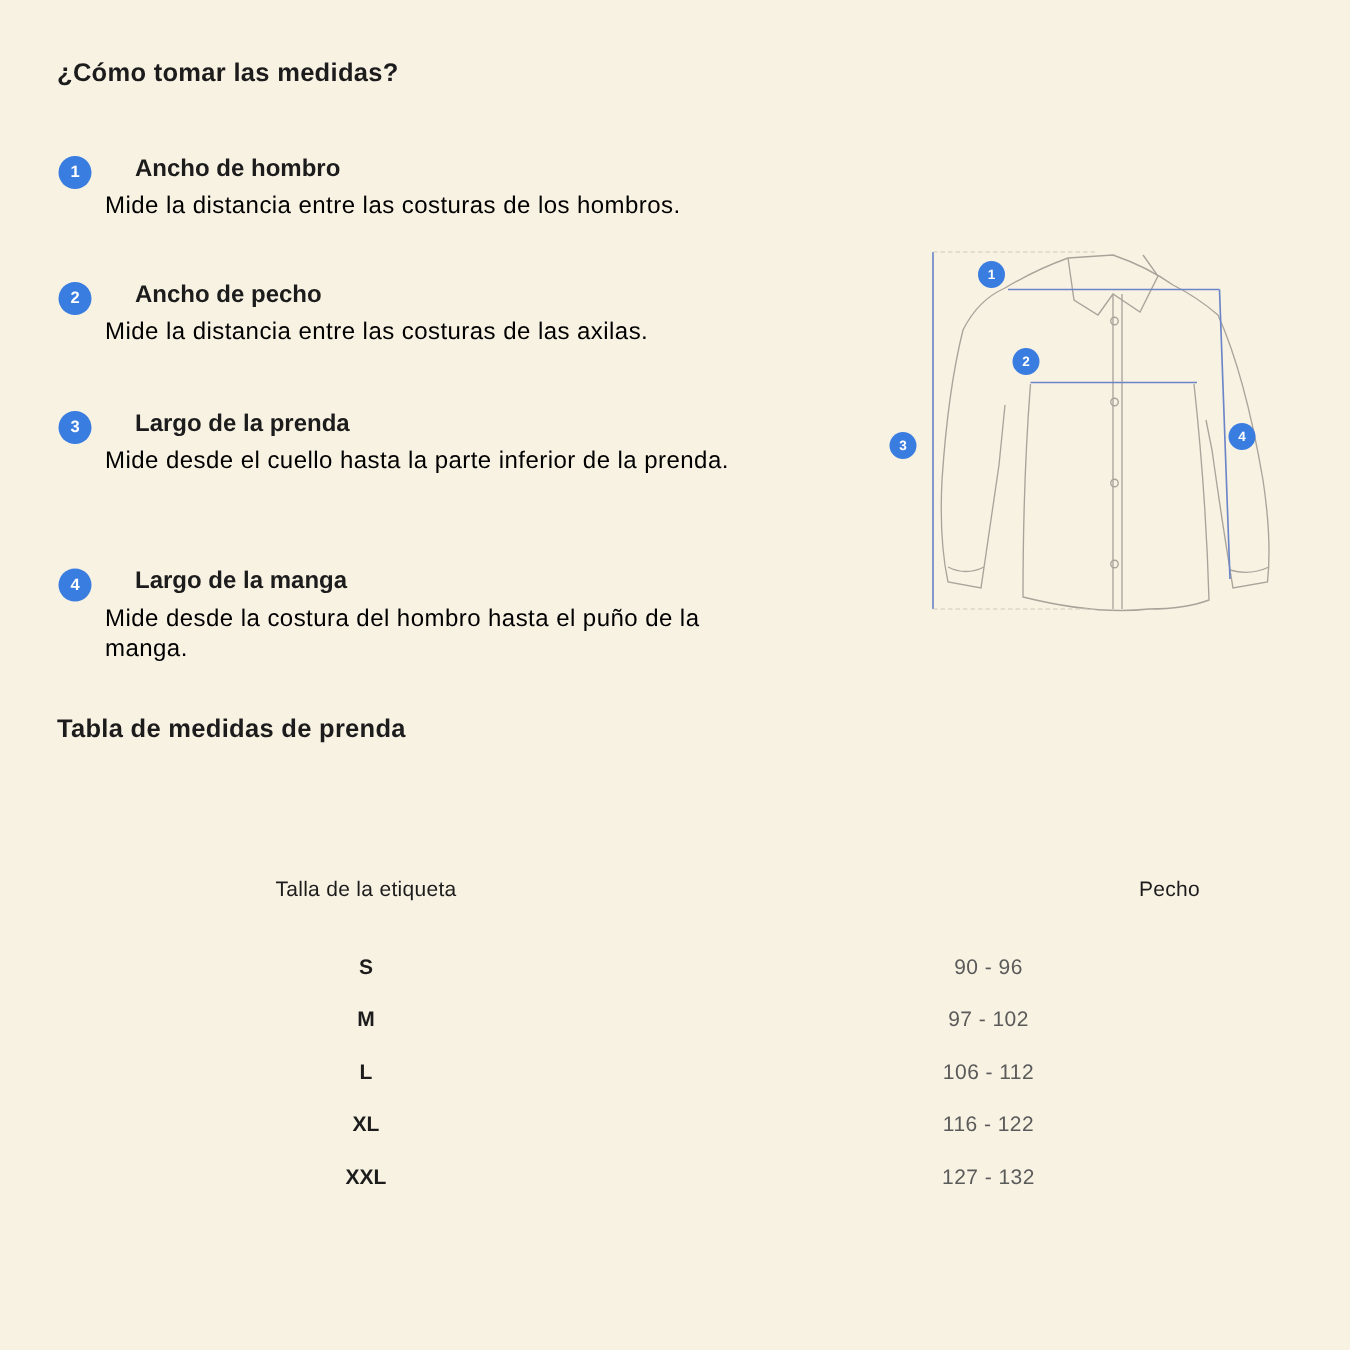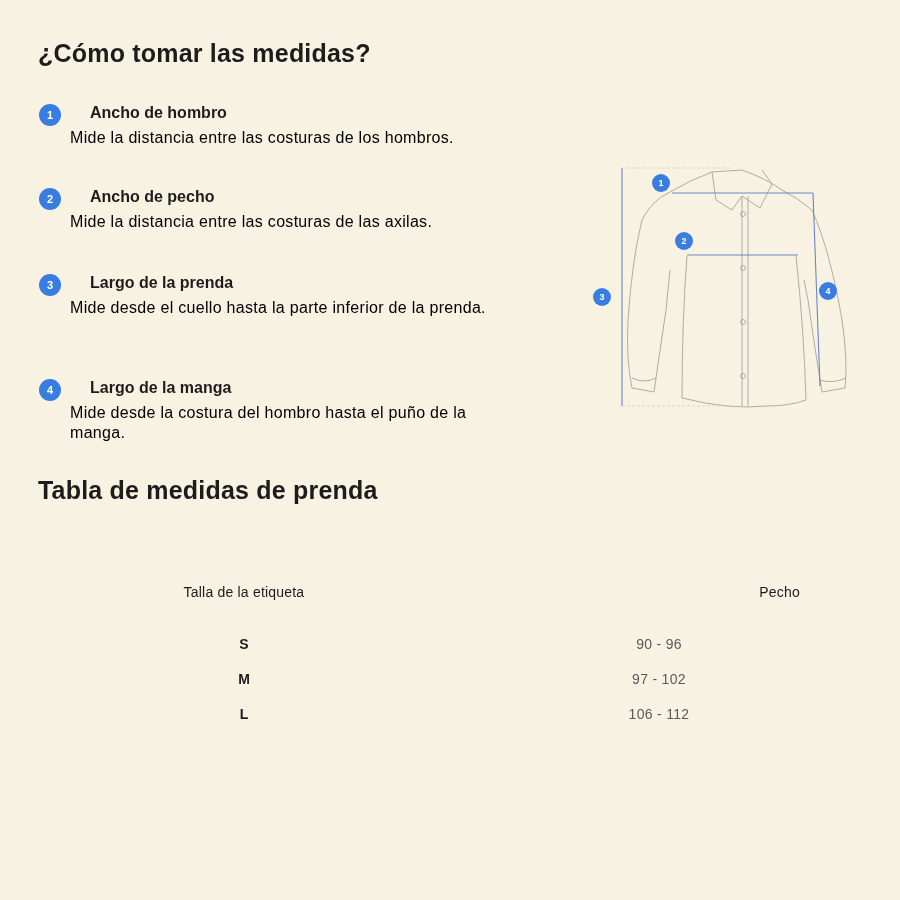--- a/index.html
+++ b/index.html
@@ -7,21 +7,21 @@
   body {
     background: #f8f2e3;
     font-family: "Liberation Sans", "DejaVu Sans", sans-serif;
     color: #1a1a1a;
     position: relative;
     overflow: hidden;
   }
   .h1 {
     position: absolute;
     left: 38px;
-    font-size: 25px;
+    font-size: 17px;
     font-weight: 700;
     letter-spacing: 0.2px;
     color: #1c1c1c;
   }
   #title-how { top: 39px; }
   #title-table { top: 476px; }
 
   .step {
     position: absolute;
     left: 38px;
@@ -196,14 +196,22 @@
       <td class="chest-cell">90 - 96</td>
     </tr>
     <tr>
       <td class="size-cell">M</td>
       <td class="chest-cell">97 - 102</td>
     </tr>
     <tr>
       <td class="size-cell">L</td>
       <td class="chest-cell">106 - 112</td>
     </tr>
+    <tr>
+      <td class="size-cell">XL</td>
+      <td class="chest-cell">116 - 122</td>
+    </tr>
+    <tr>
+      <td class="size-cell">XXL</td>
+      <td class="chest-cell">127 - 132</td>
+    </tr>
   </tbody>
 </table>
 
 </body></html>

